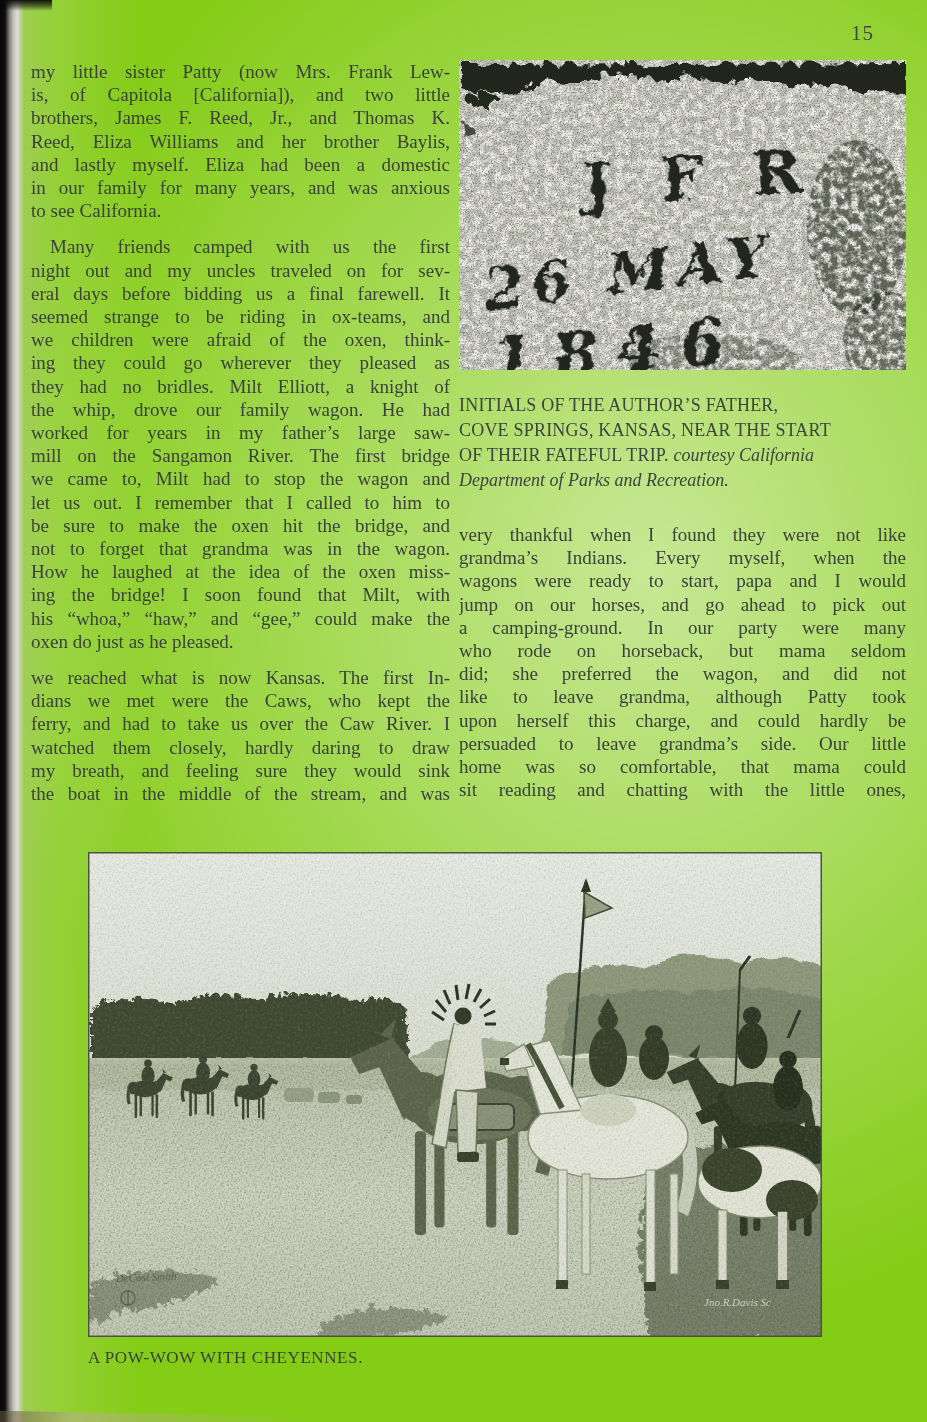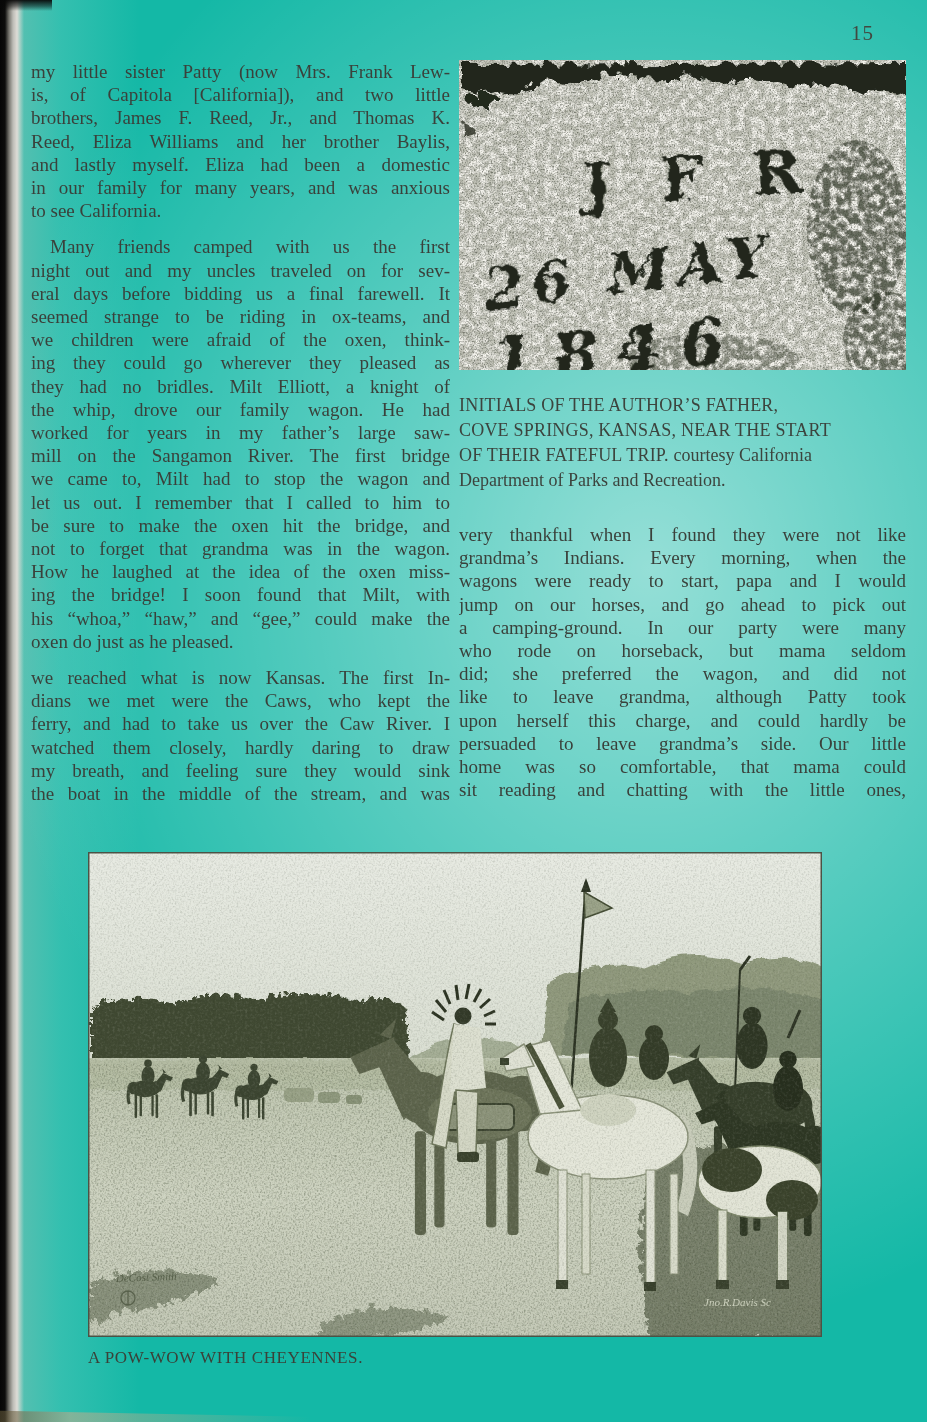--- a/index.html
+++ b/index.html
@@ -1,20 +1,20 @@
 <!DOCTYPE html>
 <html><head>
 <meta charset="utf-8">
 <style>
   html,body { margin:0; padding:0; background:#b9b7b2; }
   * { box-sizing:border-box; }
 
   .scan-root {
     position:relative; width:927px; height:1422px; overflow:hidden;
-    background:#14b8a6;
+    background:#84cc16;
     font-family:"Liberation Serif","DejaVu Serif",serif;
     color:#3a413b;
   }
   .page-tint {
     position:absolute; inset:0;
     background:
       radial-gradient(120% 90% at 70% 40%, rgba(255,255,255,0.55) 0%, rgba(255,255,255,0) 60%),
       linear-gradient(90deg, rgba(203,200,190,0.45) 0px, rgba(236,235,229,0.15) 60px, rgba(244,243,238,0) 140px);
     pointer-events:none;
   }
@@ -47,21 +47,21 @@
   .tline.pl { text-align-last:left; }
   .tline.ind { text-indent:19px; }
 
   .rock-photo {
     width:447px; height:310px; background:#f3f2ec; overflow:hidden;
   }
   .photo-caption {
     margin-top:23px; font-size:18px; line-height:25px; color:#3c443e; letter-spacing:0.2px;
   }
   .cline { white-space:nowrap; }
-  .cline .it { letter-spacing:0; }
+  .cline .it { font-style:italic; letter-spacing:0; }
   .right-body { margin-top:30px; }
 
   .powwow-fig {
     position:absolute; left:88px; top:852px; width:734px; height:485px;
     background:#dfe3da;
   }
   .powwow-caption {
     position:absolute; left:88px; top:1348px; width:734px;
     text-align:left; font-size:17px; letter-spacing:0.6px; color:#3a4138;
   }
@@ -163,21 +163,21 @@
     <div class="photo-caption">
         <div class="cline"><span>INITIALS OF THE AUTHOR’S FATHER,</span></div>
         <div class="cline"><span>COVE SPRINGS, KANSAS, NEAR THE START</span></div>
         <div class="cline"><span>OF THEIR FATEFUL TRIP. </span><span class="it">courtesy California</span></div>
         <div class="cline"><span class="it">Department of Parks and Recreation.</span></div>
       </div>
 
     <div class="right-body">
         <div class="para">
           <div class="tline">very thankful when I found they were not like</div>
-          <div class="tline">grandma’s Indians. Every morning, when the</div>
+          <div class="tline">grandma’s Indians. Every myself, when the</div>
           <div class="tline">wagons were ready to start, papa and I would</div>
           <div class="tline">jump on our horses, and go ahead to pick out</div>
           <div class="tline">a camping-ground. In our party were many</div>
           <div class="tline">who rode on horseback, but mama seldom</div>
           <div class="tline">did; she preferred the wagon, and did not</div>
           <div class="tline">like to leave grandma, although Patty took</div>
           <div class="tline">upon herself this charge, and could hardly be</div>
           <div class="tline">persuaded to leave grandma’s side. Our little</div>
           <div class="tline">home was so comfortable, that mama could</div>
           <div class="tline">sit reading and chatting with the little ones,</div>

